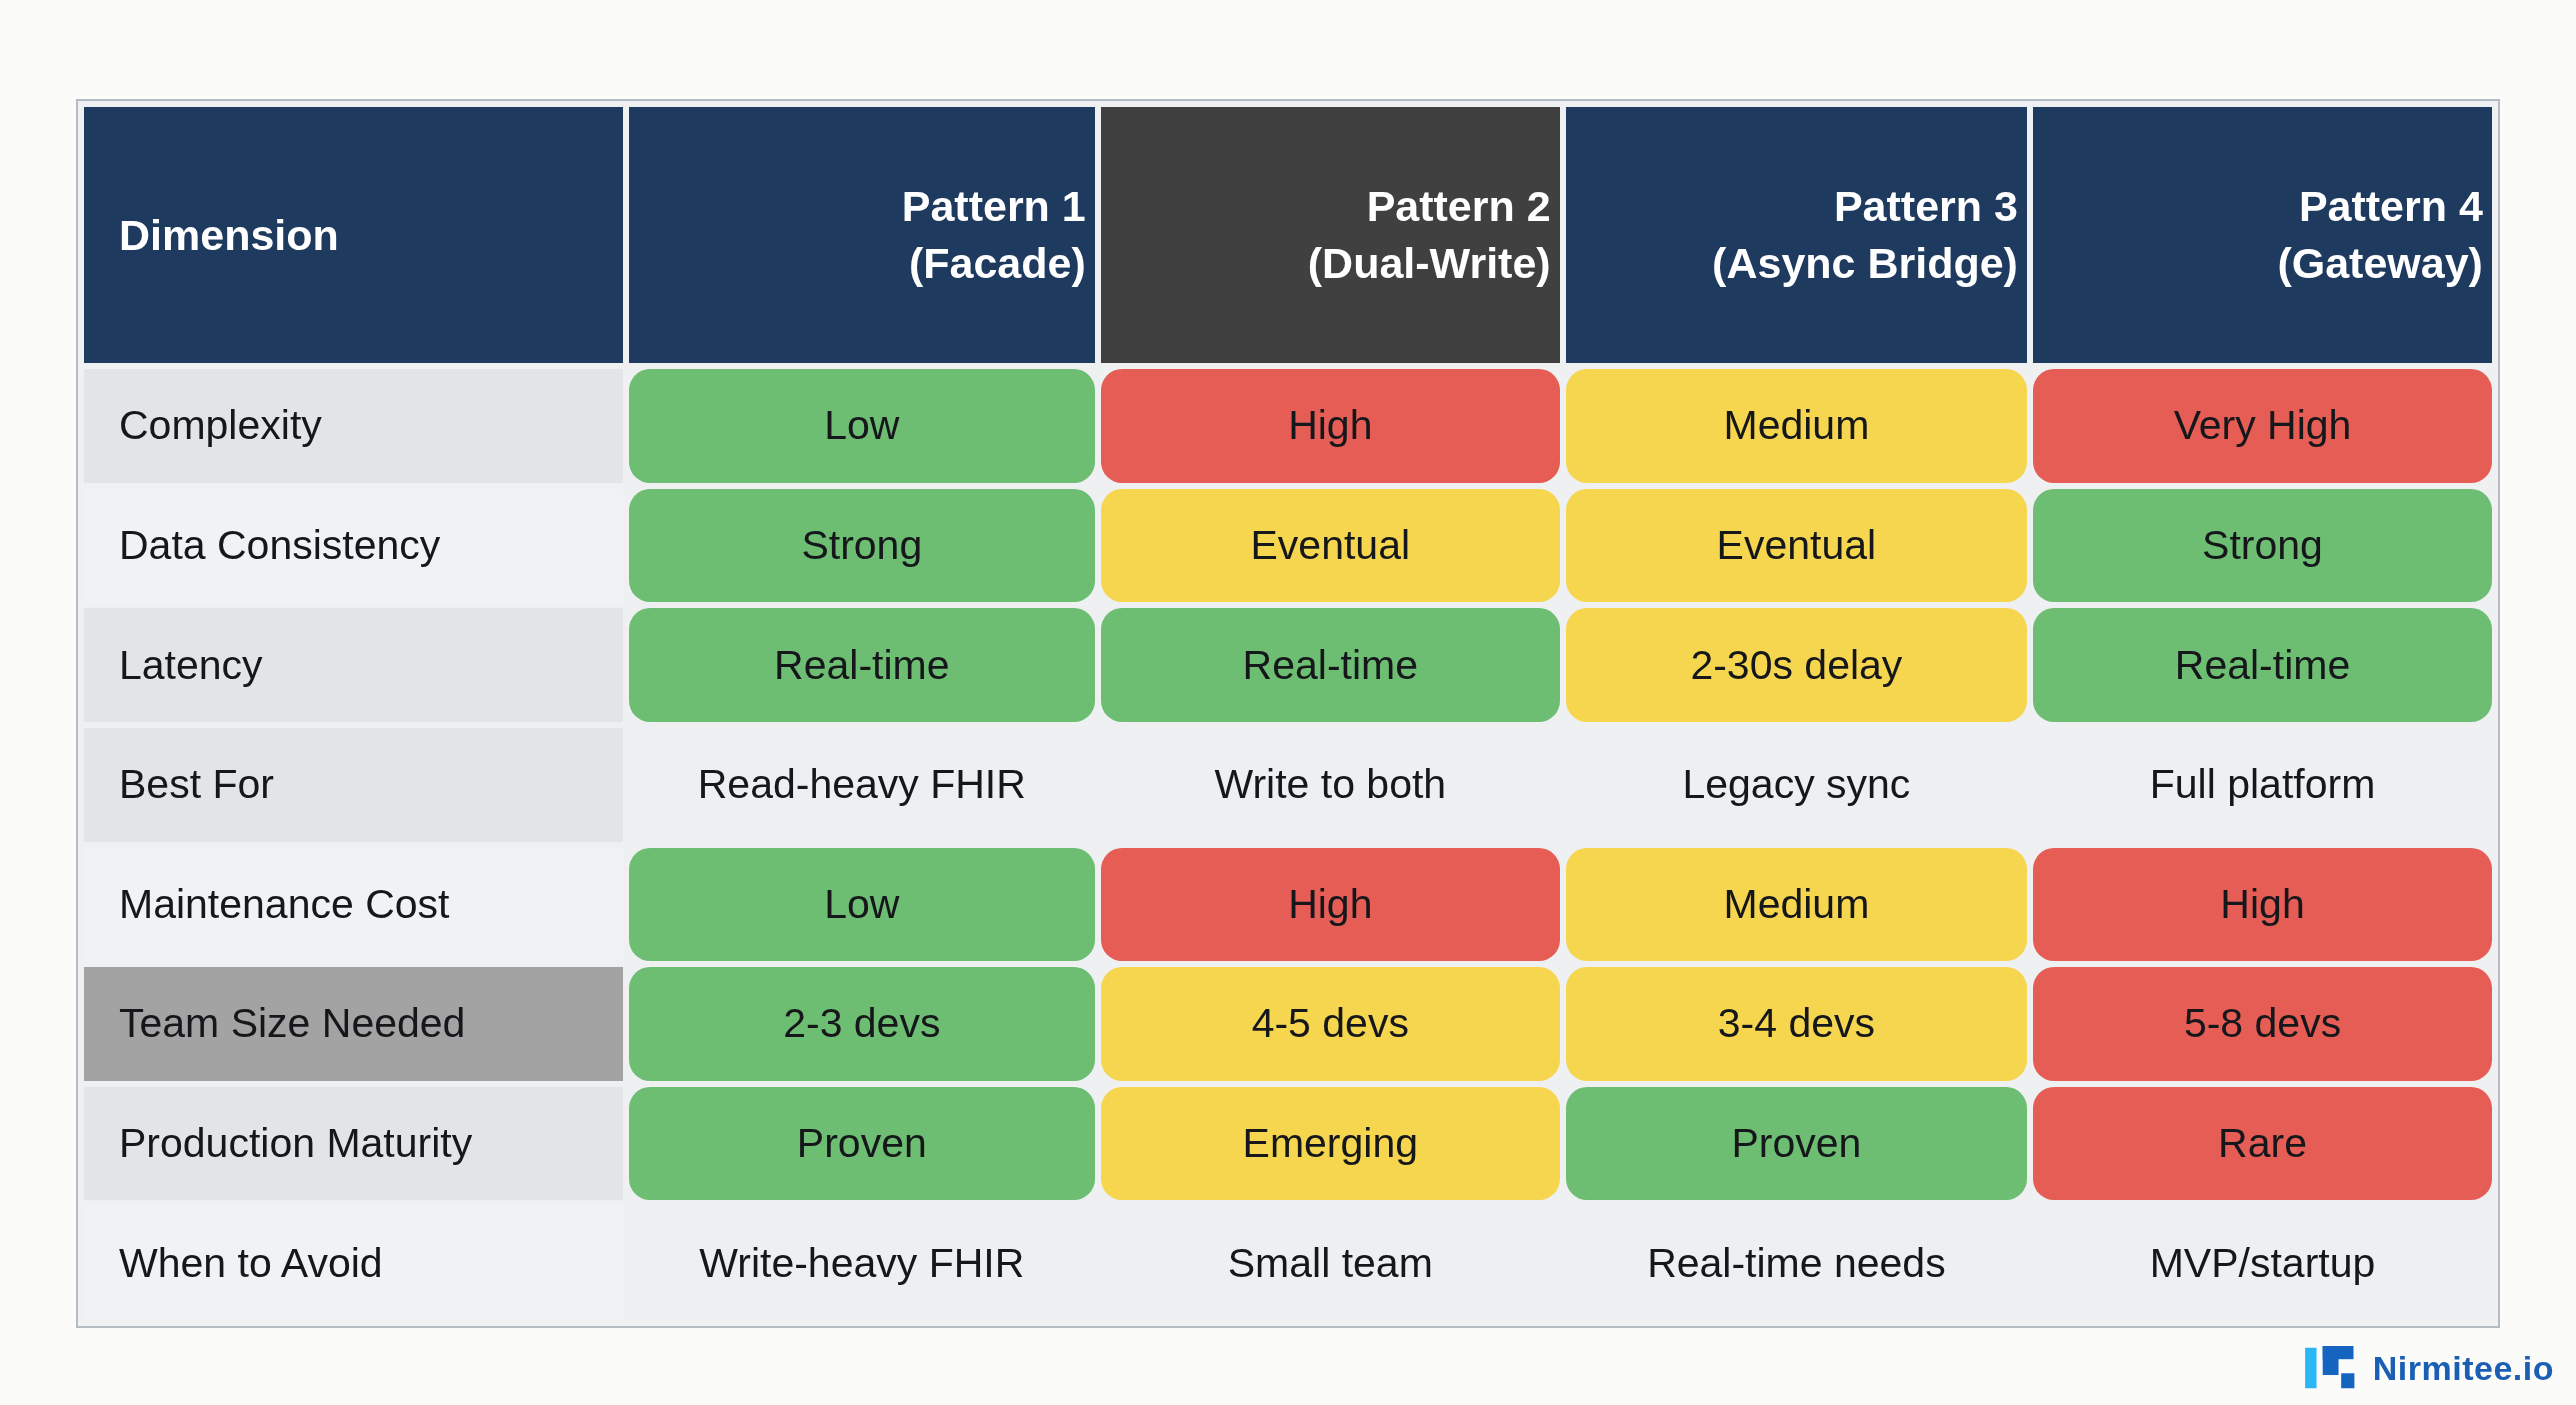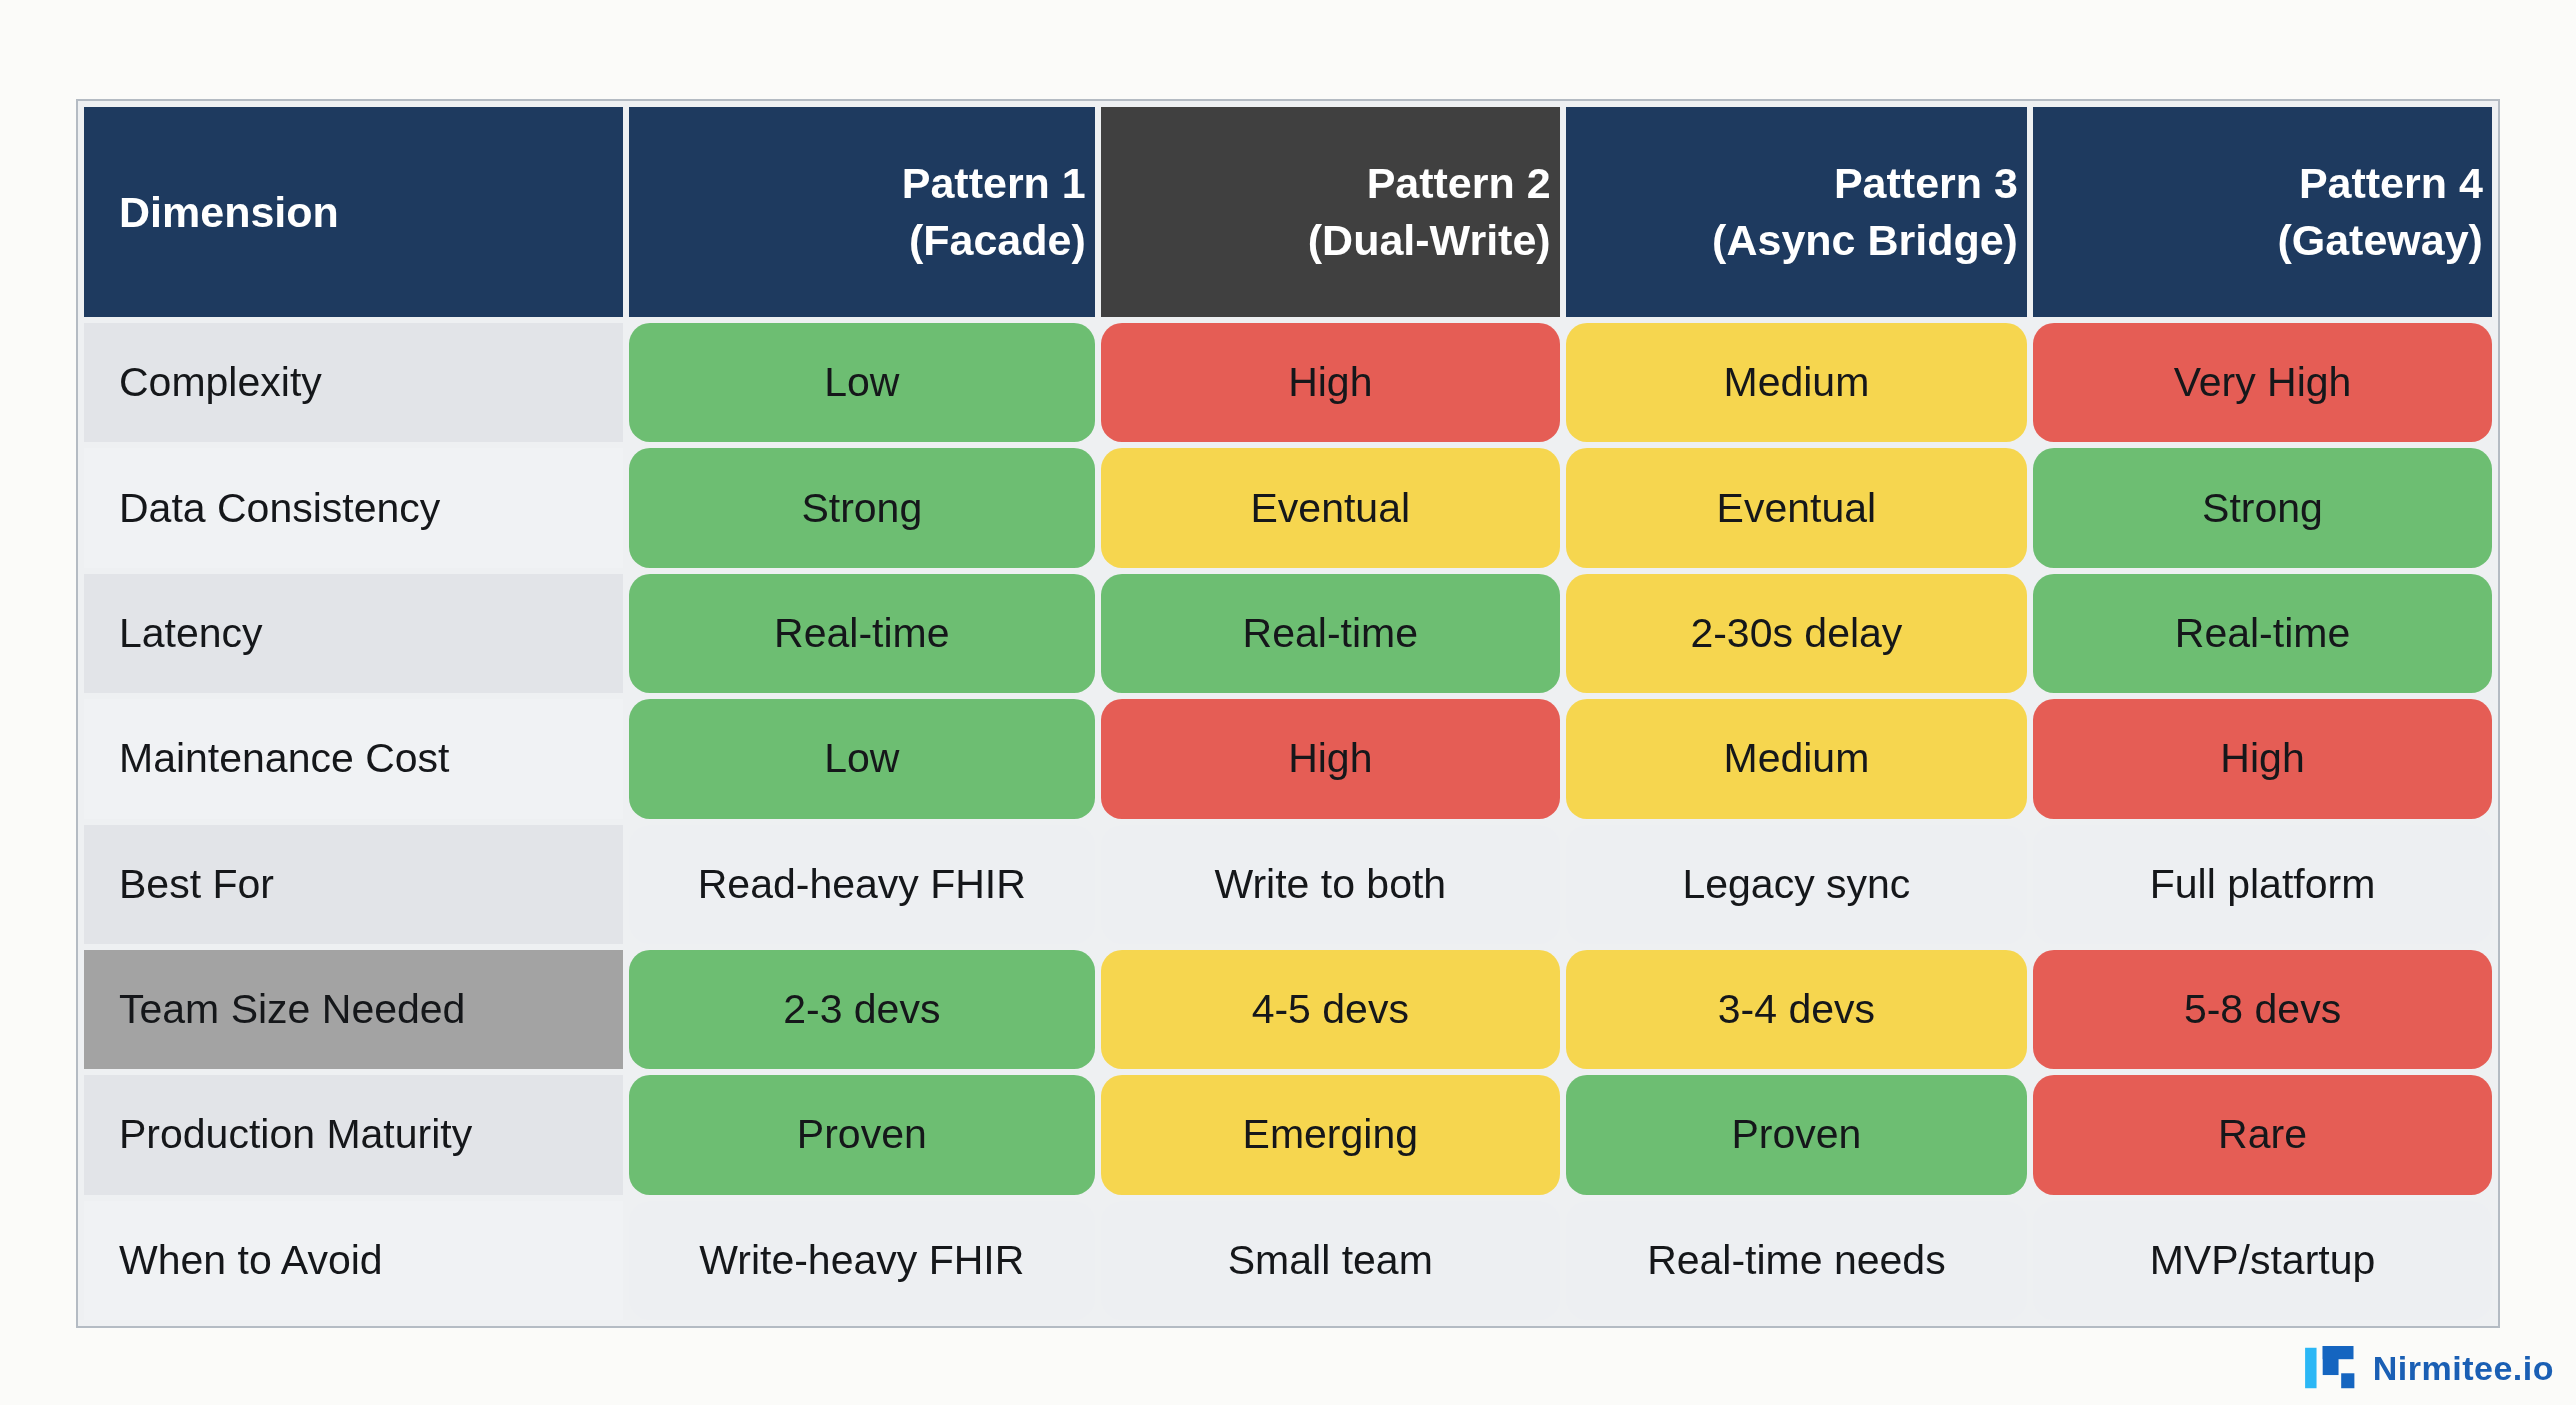--- a/index.html
+++ b/index.html
@@ -39,21 +39,21 @@
     line-height: 1.32;
     text-align: right;
     vertical-align: middle;
     padding: 0 9.1px;
   }
   table.cmp th.dim-h {
     text-align: left;
     padding-left: 35px;
   }
   table.cmp tr.head-row {
-    height: 210px;
+    height: 256px;
   }
   table.cmp td {
     font-size: 41px;
     font-weight: 400;
     color: #15171a;
     vertical-align: middle;
     padding: 0 9.1px;
   }
   table.cmp td.dim {
     text-align: left;
@@ -135,32 +135,32 @@
             <td class="val" style="background: rgb(109, 190, 114);">Strong</td>
           </tr>
           <tr>
             <td class="dim" style="background: rgb(226, 228, 232);">Latency</td>
             <td class="val" style="background: rgb(109, 190, 114);">Real-time</td>
             <td class="val" style="background: rgb(109, 190, 114);">Real-time</td>
             <td class="val" style="background: rgb(246, 214, 79);">2-30s delay</td>
             <td class="val" style="background: rgb(109, 190, 114);">Real-time</td>
           </tr>
           <tr>
+            <td class="dim" style="background: rgb(226, 228, 232);">Best For</td>
+            <td class="val" style="background: rgb(237, 239, 242);">Read-heavy FHIR</td>
+            <td class="val" style="background: rgb(237, 239, 242);">Write to both</td>
+            <td class="val" style="background: rgb(237, 239, 242);">Legacy sync</td>
+            <td class="val" style="background: rgb(237, 239, 242);">Full platform</td>
+          </tr>
+          <tr>
             <td class="dim" style="background: rgb(240, 242, 244);">Maintenance Cost</td>
             <td class="val" style="background: rgb(109, 190, 114);">Low</td>
             <td class="val" style="background: rgb(229, 93, 85);">High</td>
             <td class="val" style="background: rgb(246, 214, 79);">Medium</td>
             <td class="val" style="background: rgb(229, 93, 85);">High</td>
-          </tr>
-          <tr>
-            <td class="dim" style="background: rgb(226, 228, 232);">Best For</td>
-            <td class="val" style="background: rgb(237, 239, 242);">Read-heavy FHIR</td>
-            <td class="val" style="background: rgb(237, 239, 242);">Write to both</td>
-            <td class="val" style="background: rgb(237, 239, 242);">Legacy sync</td>
-            <td class="val" style="background: rgb(237, 239, 242);">Full platform</td>
           </tr>
           <tr>
             <td class="dim" style="background: #a3a3a3;">Team Size Needed</td>
             <td class="val" style="background: rgb(109, 190, 114);">2-3 devs</td>
             <td class="val" style="background: rgb(246, 214, 79);">4-5 devs</td>
             <td class="val" style="background: rgb(246, 214, 79);">3-4 devs</td>
             <td class="val" style="background: rgb(229, 93, 85);">5-8 devs</td>
           </tr>
           <tr>
             <td class="dim" style="background: rgb(226, 228, 232);">Production Maturity</td>

